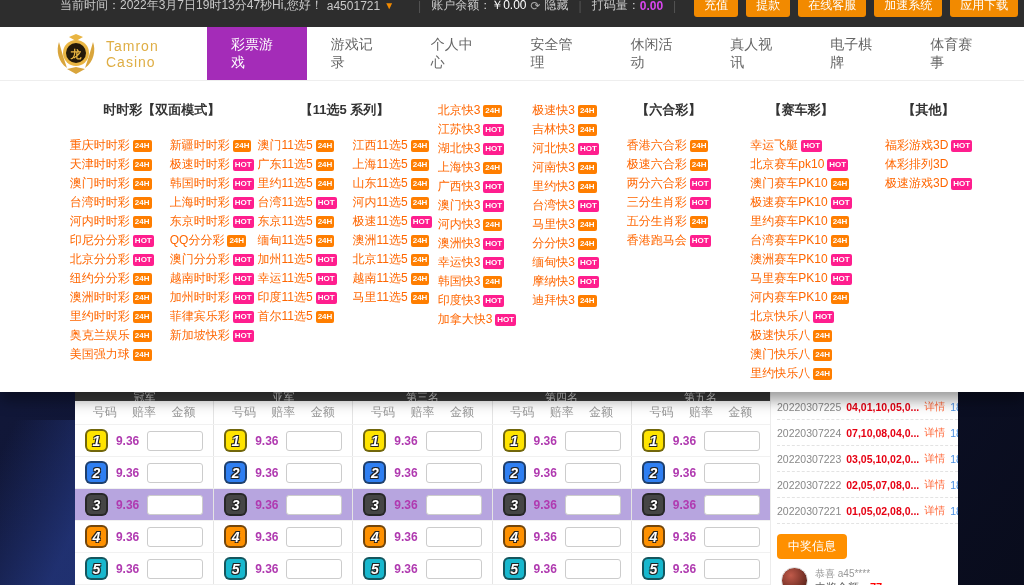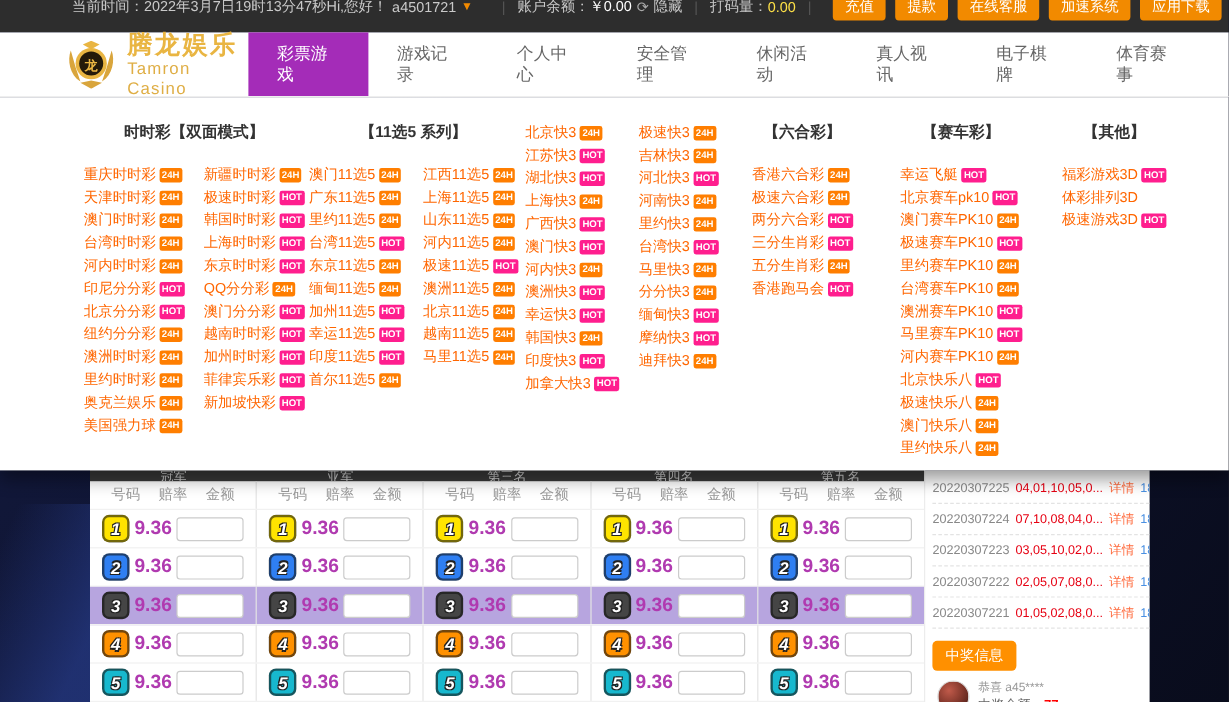--- a/index.html
+++ b/index.html
@@ -54,29 +54,29 @@
   .bt-row.sub { height:30px; }
   .bt-row.hl { background:#b7a5df; }
   .bt-group { flex:1; display:flex; align-items:center; justify-content:space-between;
               border-right:1px solid #e4e4e4; padding:0 10px; min-width:0; }
   .bt-group:last-child { border-right:none; }
   .sub .bt-group { justify-content:space-around; color:#999; font-size:12px; }
   .ball { width:23px; height:23px; border-radius:6px; border:2px solid rgba(20,20,20,.6);
           display:flex; align-items:center; justify-content:center; font-size:14px; font-weight:900;
           font-style:italic; color:#fff;
           text-shadow:-1px -1px 0 #222,1px -1px 0 #222,-1px 1px 0 #222,1px 1px 0 #222; }
-  .odds { color:#b03ab0; font-size:16px; font-weight:bold; }
+  .odds { color:#b03ab0; font-size:12px; font-weight:bold; }
   .amt { width:56px; height:20px; border:1px solid #ccc; border-radius:3px; background:#fff; }
 
   
   .records { width:188px; border-left:1px solid #ececec; padding:2px 0 0 6px; overflow:hidden; }
   .rec-row { display:flex; align-items:center; gap:5px; padding:6px 0 5px; border-bottom:1px dashed #e3e3e3;
              font-size:10.5px; white-space:nowrap; }
   .rec-issue { color:#888; }
-  .rec-nums { color:#e60012; font-weight:normal; }
+  .rec-nums { color:#e60012; font-weight:bold; }
   .rec-detail { color:#ff6a3c; cursor:pointer; }
   .rec-time { color:#4a90e2; }
   .win-badge { display:inline-block; background:#ff9000; color:#fff; font-size:12px; padding:4px 11px;
                border-radius:4px; margin:10px 0 8px; cursor:pointer; }
   .winner { display:flex; gap:7px; align-items:flex-start; margin-left:4px; }
   .avatar { width:27px; height:27px; border-radius:50%; flex:0 0 auto;
             background:radial-gradient(circle at 35% 30%, #c05a4a 0%, #7a3328 55%, #3c1812 100%);
             border:1px solid #ddd; }
   .winner .w-name { font-size:10px; color:#999; line-height:13px; }
   .winner .w-amt { font-size:11px; color:#666; }
@@ -97,21 +97,21 @@
           <span>a4501721</span>
         <span class="caret">▼</span>
       </div>
       <span class="tb-sep">|</span>
       <span>账户余额：</span>
       <span style="color:#fff;">￥0.00</span>
       <span class="refresh">⟳</span>
       <span>隐藏</span>
       <span class="tb-sep">|</span>
       <span>打码量：</span>
-      <span style="color:#fde047;">0.00</span>
+      <span style="color:#d946ef;font-weight:bold;">0.00</span>
       <span class="tb-sep">|</span>
       <div style="display:flex;font-family:Liberation Serif, serif;">
           <div class="tb-btn">充值</div>
           <div class="tb-btn">提款</div>
           <div class="tb-btn">在线客服</div>
           <div class="tb-btn">加速系统</div>
           <div class="tb-btn">应用下载</div>
         </div>
     </div>
   </div>
@@ -123,21 +123,20 @@
           <path d="M4 8 C1 16 3 28 12 34 L8 22 Z" fill="#d9a53c"></path>
           <path d="M38 8 C41 16 39 28 30 34 L34 22 Z" fill="#d9a53c"></path>
           <circle cx="21" cy="19" r="13" fill="#e9b542"></circle>
           <circle cx="21" cy="19" r="10" fill="#241a0a"></circle>
           <text x="21" y="24" text-anchor="middle" font-size="11" fill="#e9b542" font-weight="bold">龙</text>
           <path d="M14 3 L21 0 L28 3 L21 7 Z" fill="#e9b542"></path>
           <path d="M12 35 L21 40 L30 35 L21 33 Z" fill="#d9a53c"></path>
         </svg>
       </div>
       <div class="brand-txt">
-        <div class="cn">腾龙娱乐</div>
         <div class="en">Tamron Casino</div>
       </div>
     </div>
     <div class="nav">
         <div class="nav-item active">彩票游戏</div>
         <div class="nav-item">游戏记录</div>
         <div class="nav-item">个人中心</div>
         <div class="nav-item">安全管理</div>
         <div class="nav-item">休闲活动</div>
         <div class="nav-item">真人视讯</div>

